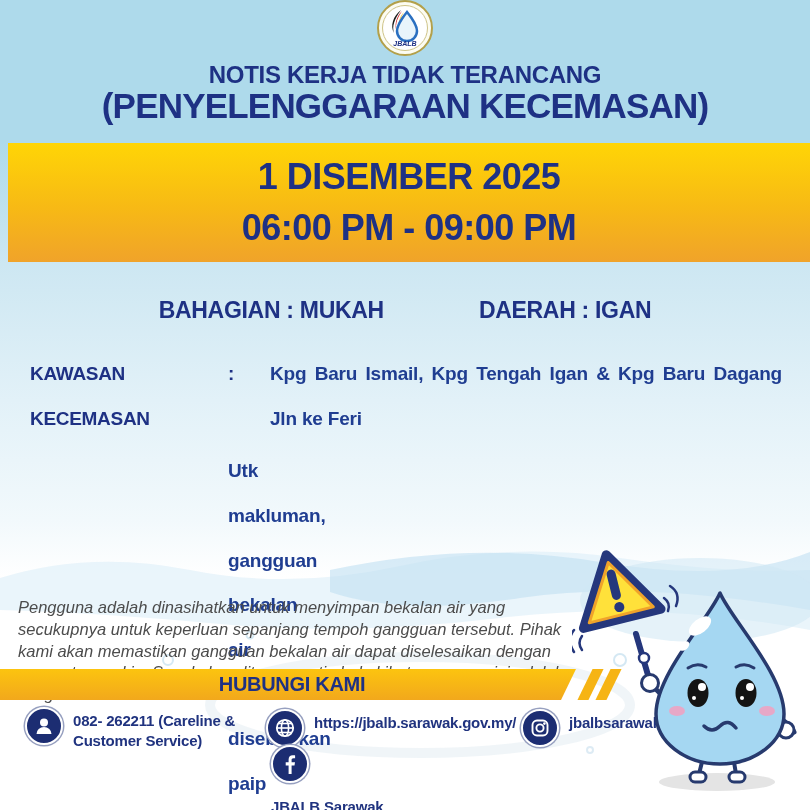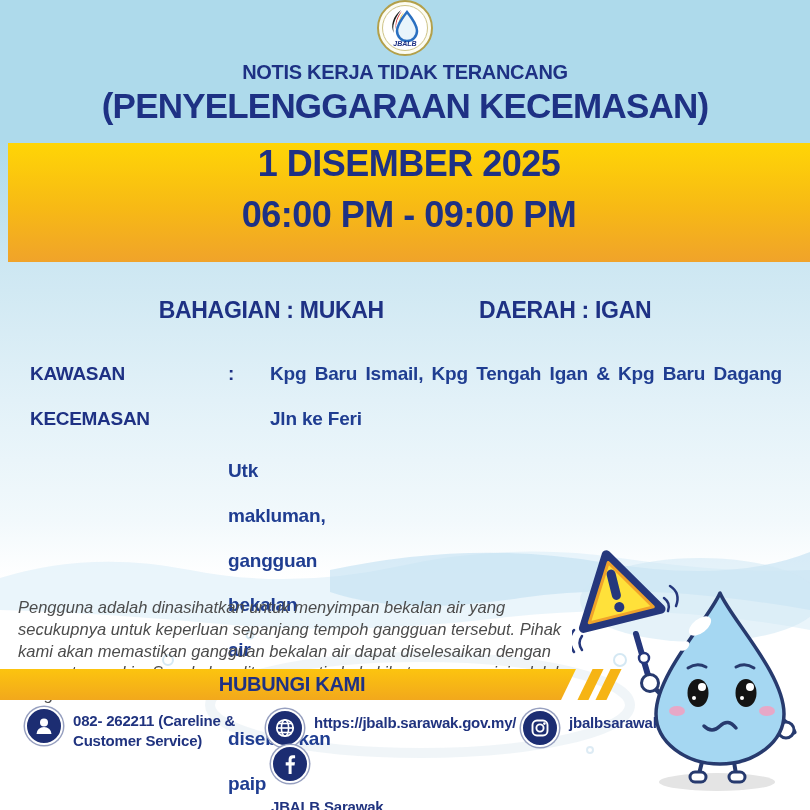--- a/index.html
+++ b/index.html
@@ -11,32 +11,32 @@
     background:linear-gradient(180deg,
       #aedaeb 0px, #aedaeb 142px,
       #cde7f2 264px, #e2f1f8 400px,
       #f2f9fc 520px, #ffffff 578px, #ffffff 810px);
   }
 
   
   .logo-wrap { position:absolute; top:0; left:0; right:0; display:flex; justify-content:center; }
   .subtitle {
     position:absolute; top:61px; left:0; right:0; text-align:center;
-    font-size:20px; font-weight:bold; color:#1e3184; letter-spacing:-0.3px;
+    font-size:24px; font-weight:bold; color:#1e3184; letter-spacing:-0.3px;
   }
   .main-title {
     position:absolute; top:86px; left:0; right:0; text-align:center;
     font-size:35px; font-weight:bold; color:#1e3184; letter-spacing:-0.8px;
   }
 
   
   .date-banner {
     position:absolute; top:143px; left:8px; right:0; height:119px;
     background:linear-gradient(180deg,#ffd506 0%,#f7b915 55%,#f0a32a 100%);
-    display:flex; flex-direction:column; align-items:center; justify-content:flex-start; gap:9px;
+    display:flex; flex-direction:column; align-items:center; justify-content:center; gap:9px;
   }
   .date-banner .date-line, .date-banner .time-line {
     font-size:36px; font-weight:bold; color:#1e3184; letter-spacing:-0.5px;
   }
 
   
   .region-row {
     position:absolute; top:297px; left:0; right:0;
     display:flex; justify-content:center; gap:95px;
     font-size:23px; font-weight:bold; color:#1e3184; letter-spacing:-0.3px;

